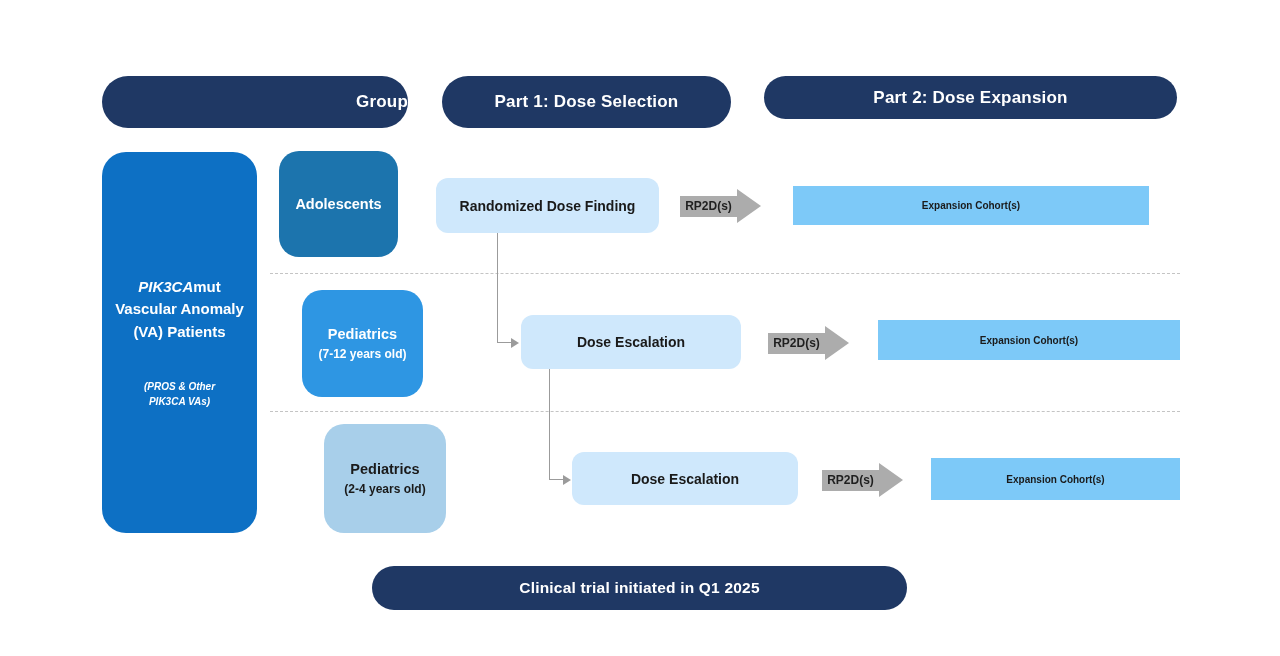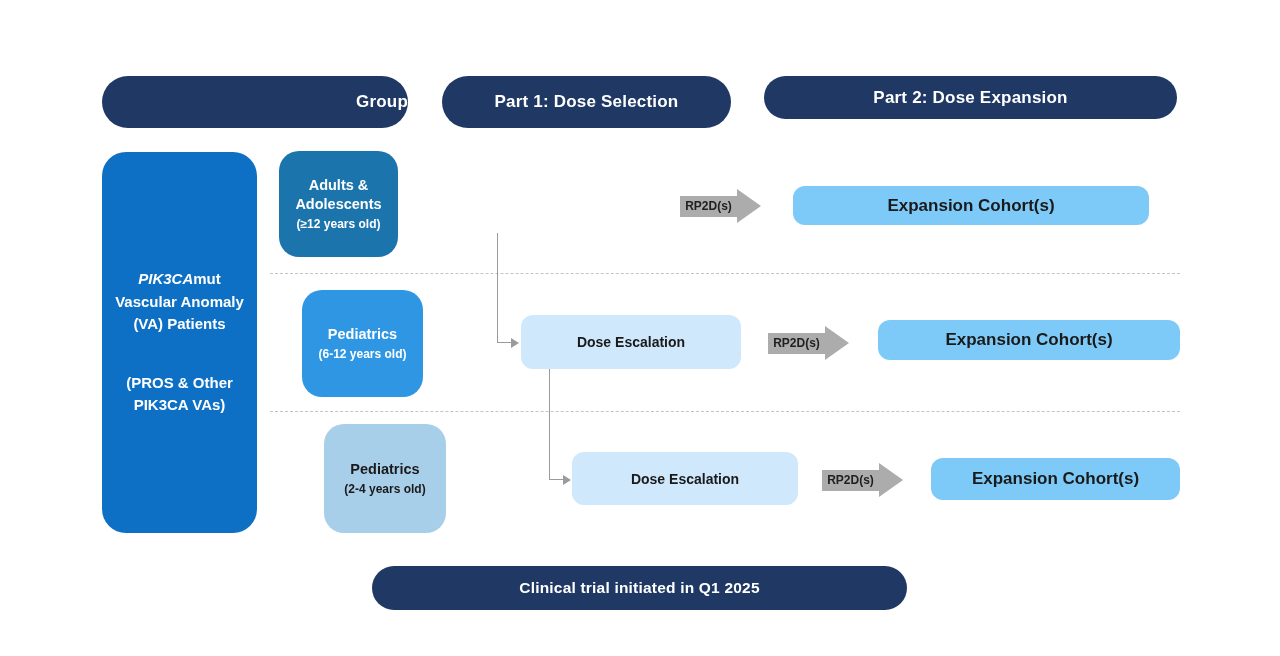--- a/index.html
+++ b/index.html
@@ -30,46 +30,46 @@
   .pill-part1{left:442px;top:76px;width:289px;height:52px;}
   .pill-part2{left:764px;top:76px;width:413px;height:43px;}
   .pill-footer{left:372px;top:566px;width:535px;height:44px;font-size:15.5px;border-radius:22px;}
 
   .patient-box{
     position:absolute;left:102px;top:152px;width:155px;height:381px;
     background:var(--patient-blue);border-radius:24px;color:#fff;
     display:flex;flex-direction:column;align-items:center;justify-content:center;
     text-align:center;font-weight:bold;font-size:15px;line-height:1.5;
   }
-  .patient-note{font-size:15px;margin-top:36px;line-height:1.5;}
+  .patient-note{font-size:10px;font-style:italic;margin-top:36px;line-height:1.5;}
   .it{font-style:italic;margin-top:32px;}
 
   .group-box{
     position:absolute;border-radius:20px;color:#fff;text-align:center;
     display:flex;flex-direction:column;align-items:center;justify-content:center;
     font-weight:bold;font-size:14.5px;line-height:1.35;
   }
   .group-years{font-size:12px;margin-top:1px;}
-  .gb-adults{left:279px;top:151px;width:119px;height:106px;background:var(--group-adults);}
+  .gb-adults{left:279px;top:151px;width:119px;height:106px;background:var(--group-adults);gap:40px;}
   .gb-peds612{left:302px;top:290px;width:121px;height:107px;background:var(--group-peds-6-12);}
   .gb-peds26{left:324px;top:424px;width:122px;height:109px;background:var(--group-peds-2-6);color:var(--dark-text);}
 
   .stage1-box{
     position:absolute;background:var(--stage1-light);border-radius:12px;
     display:flex;align-items:center;justify-content:center;
     font-weight:bold;font-size:14px;color:var(--dark-text);
   }
   .s1-r1{left:436px;top:178px;width:223px;height:55px;}
   .s1-r2{left:521px;top:315px;width:220px;height:54px;}
   .s1-r3{left:572px;top:452px;width:226px;height:53px;}
 
   .exp-box{
-    position:absolute;background:var(--expansion-blue);border-radius:12px;
+    position:absolute;background:var(--expansion-blue);border-radius:0;
     display:flex;align-items:center;justify-content:center;
-    font-weight:bold;font-size:17px;color:var(--dark-text);
+    font-weight:bold;font-size:10px;color:var(--dark-text);
   }
   .exp-r1{left:793px;top:186px;width:356px;height:39px;}
   .exp-r2{left:878px;top:320px;width:302px;height:40px;}
   .exp-r3{left:931px;top:458px;width:249px;height:42px;}
 
   .rp2d{
     position:absolute;height:34px;display:flex;align-items:center;
   }
   .rp2d-r1{left:680px;top:189px;}
   .rp2d-r2{left:768px;top:326px;}
@@ -134,35 +134,38 @@
   </div>
 
   <div class="dash-line dash-1"></div>
   <div class="dash-line dash-2"></div>
 
   <div class="group-box gb-adults">
     <div>Adults &amp;</div>
     <div>Adolescents</div>
     <div class="group-years">(≥12 years old)</div>
   </div>
+  <div class="stage1-box s1-r1">
+    <span>Randomized Dose Finding</span>
+  </div>
   <div class="rp2d rp2d-r1">
     <div class="rp2d-body">RP2D(s)</div>
     <div class="rp2d-head"></div>
   </div>
   <div class="exp-box exp-r1">
     <span>Expansion Cohort(s)</span>
   </div>
 
   <div class="conn-v c1v"></div>
   <div class="conn-h c1h"></div>
   <div class="conn-head c1head"></div>
 
   <div class="group-box gb-peds612">
     <div>Pediatrics</div>
-    <div class="group-years">(6-12 years old)</div>
+    <div class="group-years">(7-12 years old)</div>
   </div>
   <div class="stage1-box s1-r2">
     <span>Dose Escalation</span>
   </div>
   <div class="rp2d rp2d-r2">
     <div class="rp2d-body">RP2D(s)</div>
     <div class="rp2d-head"></div>
   </div>
   <div class="exp-box exp-r2">
     <span>Expansion Cohort(s)</span>

